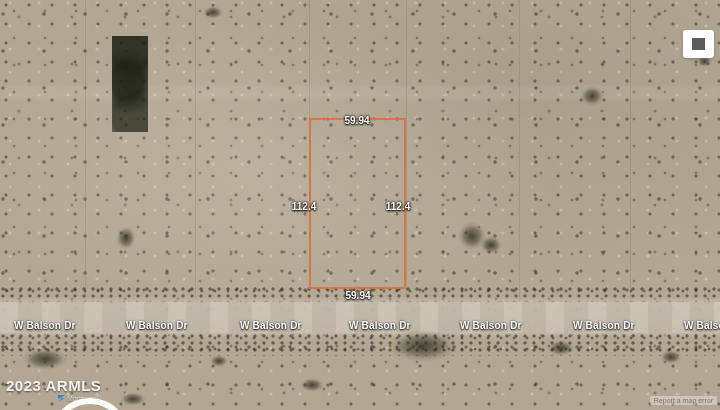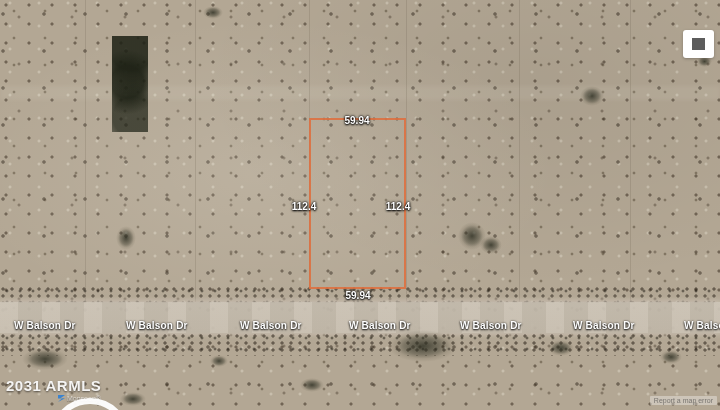--- a/index.html
+++ b/index.html
@@ -155,21 +155,21 @@
   <div class="parcel"></div>
   <span class="dim dim-top">59.94</span>
   <span class="dim dim-bottom">59.94</span>
   <span class="dim dim-left">112.4</span>
   <span class="dim dim-right">112.4</span>
 
   <button class="map-btn">
     <span class="thumb"></span>
   </button>
 
-  <div class="armls">2031 ARMLS</div>
+  <div class="armls">2023 ARMLS</div>
   <div class="monsoon">
     <span class="monsoon-icon"></span>
     <span>Monsoon®</span>
   </div>
   <div class="logo-arc"></div>
   <a class="map-error" href="#">Report a map error</a>
 
 </div>
 
 </body></html>

